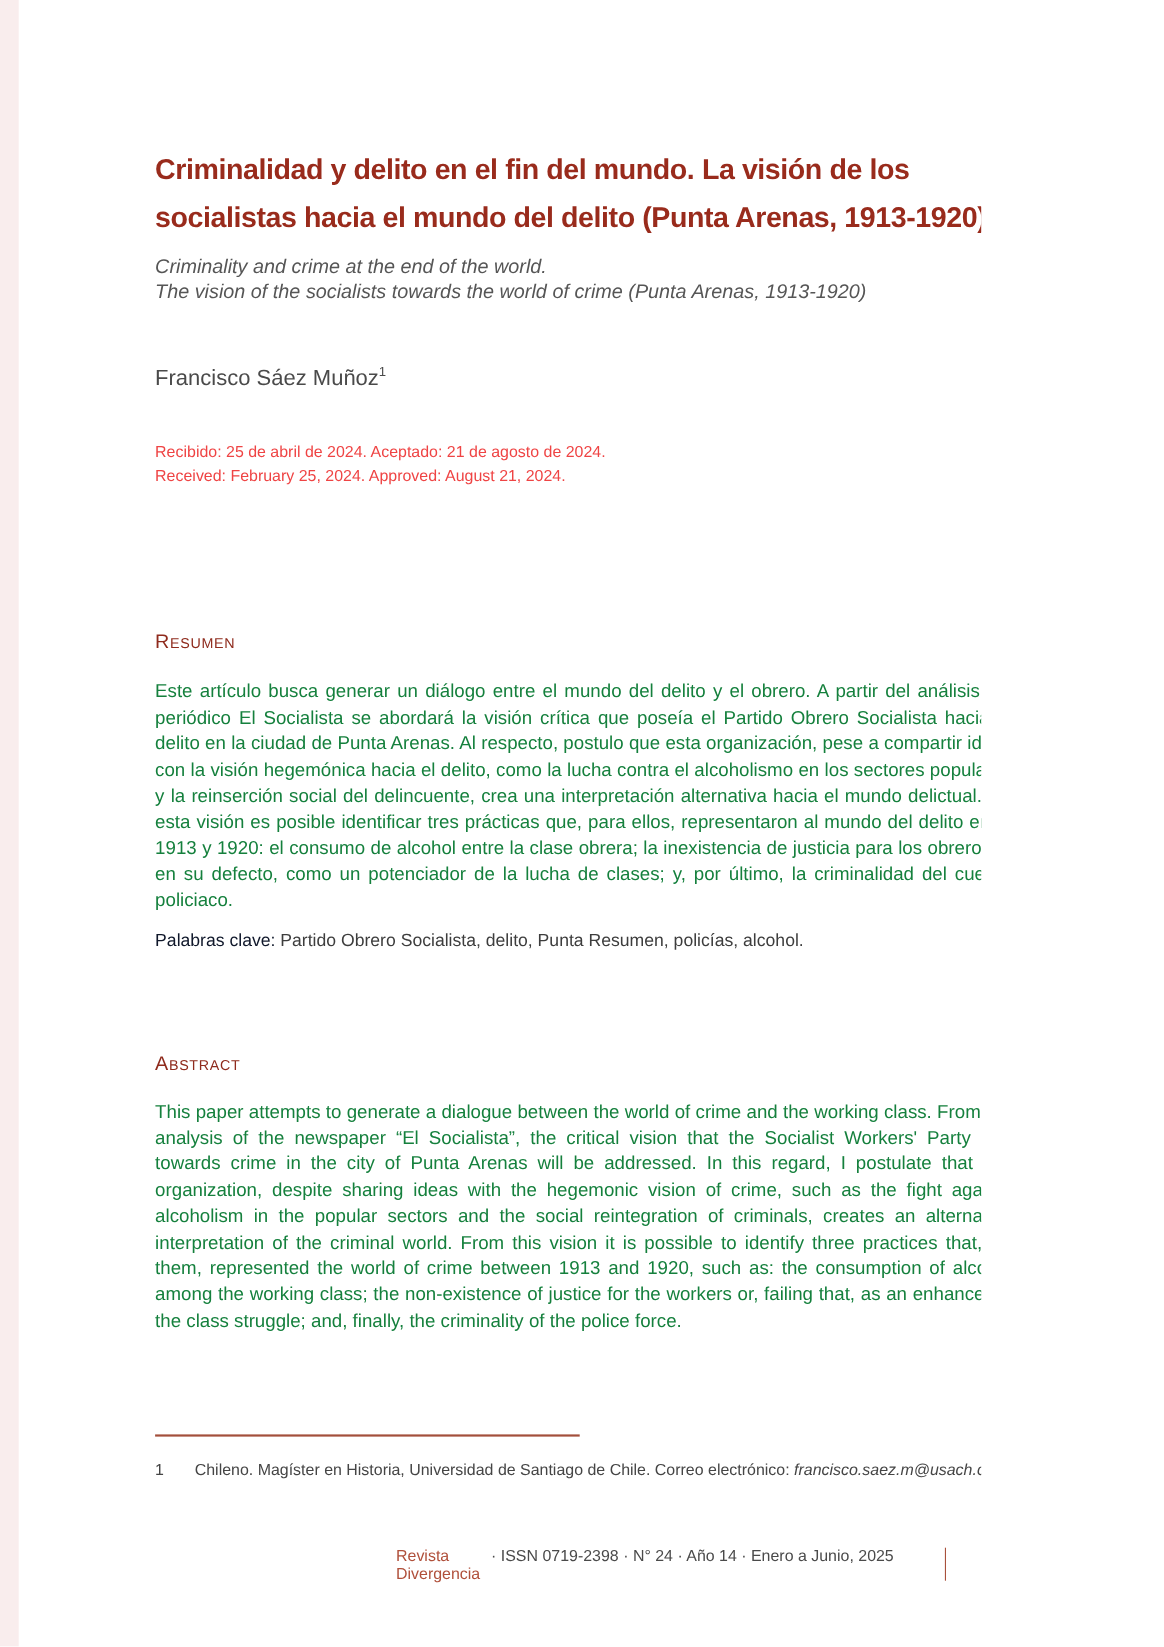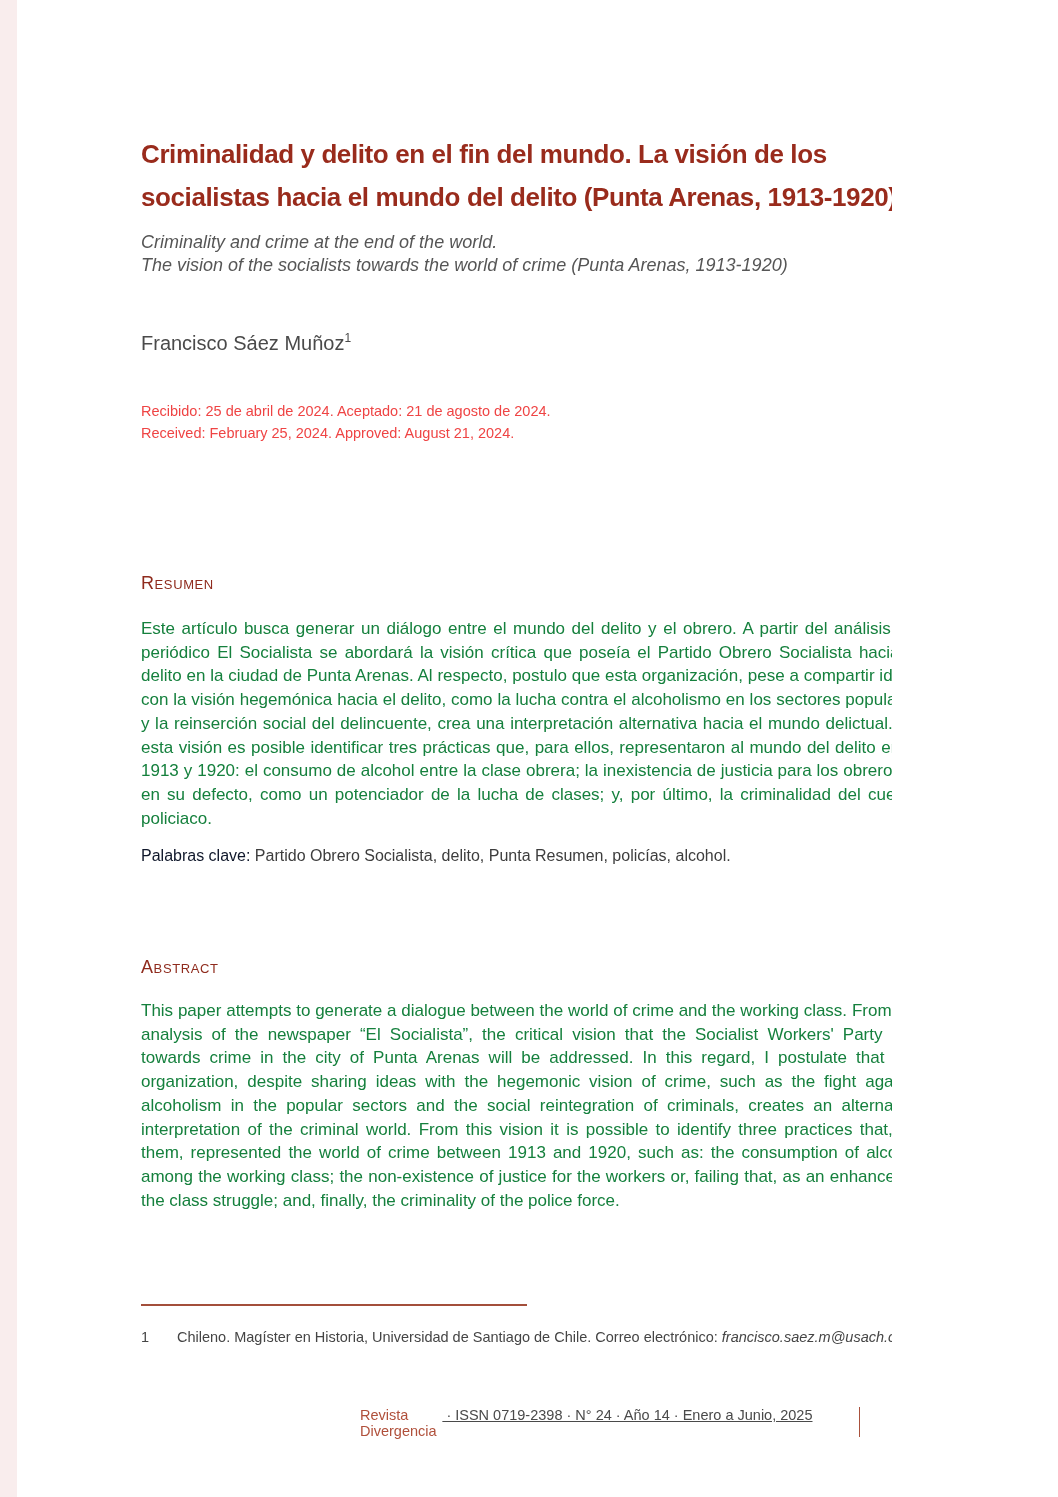--- a/index.html
+++ b/index.html
@@ -115,21 +115,21 @@
 
   .footer {
     position: absolute;
     left: 360px; top: 1407px;
     height: 34px;
     display: flex;
     font-size: 14.5px;
     color: #4a4a4a;
   }
   .footer-journal { color: #b0503b; }
-  .footer-meta { margin-left: 5px; white-space: pre; text-decoration: underline; }
+  .footer-meta { margin-left: 5px; white-space: pre; }
   .footer-bar {
     width: 2px; height: 30px;
     background: #a9513c;
     margin-left: 46px;
   }
   .footer-page { margin-left: 33px; font-size: 15px; color: #701a75; }
 </style>
 </head>
 <body>
 

